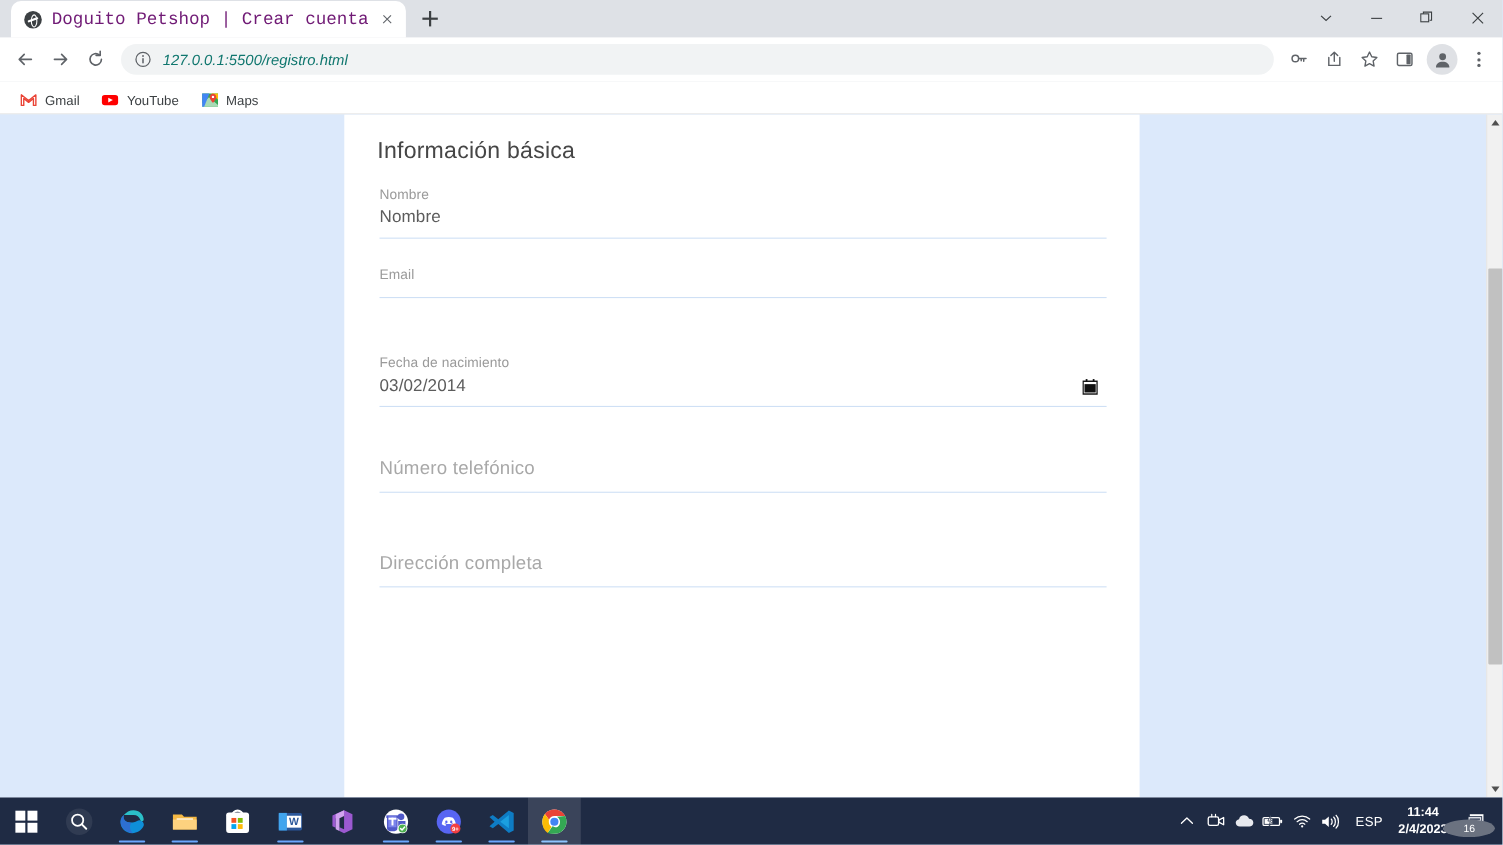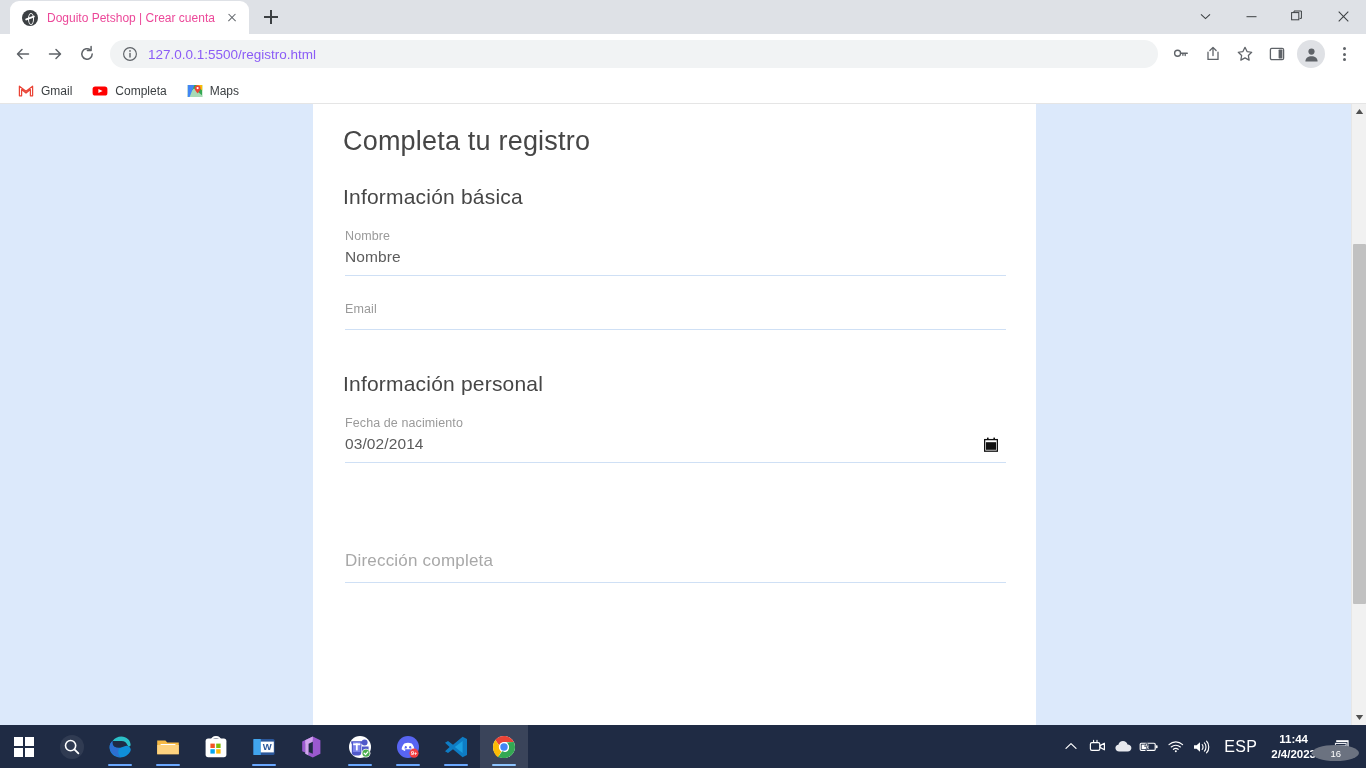--- a/index.html
+++ b/index.html
@@ -69,25 +69,26 @@
   }
   .tab-favicon::after {
     content: "";
     position: absolute;
     left: 6px; top: 3px;
     width: 4px; height: 10px;
     border: 1.5px solid #fff;
     border-radius: 50%;
   }
   .tab-title {
-    font-size: 12px;
-    color: #ec4899;
+    font-size: 16px;
+    color: #701a75;
     white-space: nowrap;
     overflow: hidden;
     flex: 1 1 auto;
+    font-family: Liberation Mono, monospace;
   }
   .tab-close {
     width: 16px; height: 16px;
     position: relative;
     flex: 0 0 16px;
     cursor: pointer;
   }
   .tab-close::before, .tab-close::after {
     content: "";
     position: absolute;
@@ -154,24 +155,25 @@
     border-radius: 14px;
     display: flex;
     align-items: center;
     padding: 0 10px 0 12px;
     margin: 0 6px;
     gap: 10px;
     cursor: text;
   }
   .omnibox-url {
     font-size: 13.5px;
-    color: #8b5cf6;
+    color: #0f766e;
     white-space: nowrap;
     overflow: hidden;
     flex: 1 1 auto;
+    font-style: italic;
   }
   .tb-right {
     display: flex;
     align-items: center;
     gap: 2px;
   }
   .avatar-btn {
     width: 28px; height: 28px;
     border-radius: 50%;
     background: #dfe1e5;
@@ -389,21 +391,21 @@
     padding-right: 6px;
     gap: 0;
   }
   .tray-ico {
     width: 26px; height: 43px;
     display: flex; align-items: center; justify-content: center;
     cursor: pointer;
     flex: 0 0 26px;
   }
   .tray-lang {
-    font-size: 16px;
+    font-size: 12px;
     color: #fff;
     padding: 0 10px;
     cursor: pointer;
     letter-spacing: .3px;
   }
   .tray-clock {
     display: flex;
     flex-direction: column;
     align-items: center;
     justify-content: center;
@@ -546,76 +548,77 @@
         <svg class="bm-ico" viewBox="0 0 16 16">
           <path d="M1.4 3.2 V12.8 H3.6 V6.6 L8 10.1 L12.4 6.6 V12.8 H14.6 V3.2 L8 8.3 Z" fill="none" stroke="#ea4335" stroke-width="1.25" stroke-linejoin="round"></path>
         </svg>
         <span class="bm-label">Gmail</span>
       </div>
       <div class="bm">
         <svg class="bm-ico" viewBox="0 0 16 16">
           <rect x="0.6" y="3.4" width="14.8" height="9.2" rx="2.6" fill="#ff0000"></rect>
           <path d="M6.4 5.9 L10.6 8 L6.4 10.1 Z" fill="#fff"></path>
         </svg>
-        <span class="bm-label">Completa</span>
+        <span class="bm-label">YouTube</span>
       </div>
       <div class="bm">
         <svg class="bm-ico" viewBox="0 0 16 16">
           <rect x="0.8" y="2" width="14.4" height="12" fill="#34a853"></rect>
           <path d="M0.8 11 L7 5.5 L15.2 12.4 V14 H0.8 Z" fill="#a8dab5"></path>
           <path d="M0.8 2 H7.4 L2.6 14 H0.8 Z" fill="#4285f4"></path>
           <path d="M9.2 2 H15.2 V7.6 L9.2 2 Z" fill="#fbbc04"></path>
           <path d="M10.6 2.2 C8.9 2.2 7.6 3.5 7.6 5.1 C7.6 7.3 10.6 10.4 10.6 10.4 C10.6 10.4 13.6 7.3 13.6 5.1 C13.6 3.5 12.3 2.2 10.6 2.2 Z" fill="#ea4335"></path>
           <circle cx="10.6" cy="5.1" r="1.1" fill="#fff"></circle>
         </svg>
         <span class="bm-label">Maps</span>
       </div>
     </div>
 
     <div class="viewport">
 
       <div class="card">
 
-        <h1 class="page-title">Completa tu registro</h1>
 
         <h2 class="section-title">Información básica</h2>
 
         <div class="field">
           <span class="field-label">Nombre</span>
           <span class="field-value">Nombre</span>
         </div>
 
         <div class="gap-sm"></div>
 
         <div class="field">
           <span class="field-label">Email</span>
         </div>
 
         <div class="gap-sm"></div>
 
 
         <div class="gap-md"></div>
 
-        <h2 class="section-title">Información personal</h2>
 
         <div class="field">
           <span class="field-label">Fecha de nacimiento</span>
           <span class="date-row">
             <span class="field-value">03/02/2014</span>
             <svg class="cal-icon" viewBox="0 0 14 15">
               <rect x="3" y="0.6" width="1.6" height="2.4" fill="#111"></rect>
               <rect x="9.4" y="0.6" width="1.6" height="2.4" fill="#111"></rect>
               <rect x="0.6" y="2.6" width="12.8" height="11.6" fill="none" stroke="#111" stroke-width="1.3"></rect>
               <rect x="1.9" y="5.2" width="10.2" height="7.6" fill="#111"></rect>
             </svg>
           </span>
         </div>
 
         <div class="gap-lg"></div>
 
+        <div class="field plain">
+          <span class="field-placeholder" placeholder="Número telefónico">Número telefónico</span>
+        </div>
 
         <div class="gap-md"></div>
 
 
         <div class="gap-sm"></div>
 
         <div class="field plain">
           <span class="field-placeholder" placeholder="Dirección completa">Dirección completa</span>
         </div>
 

